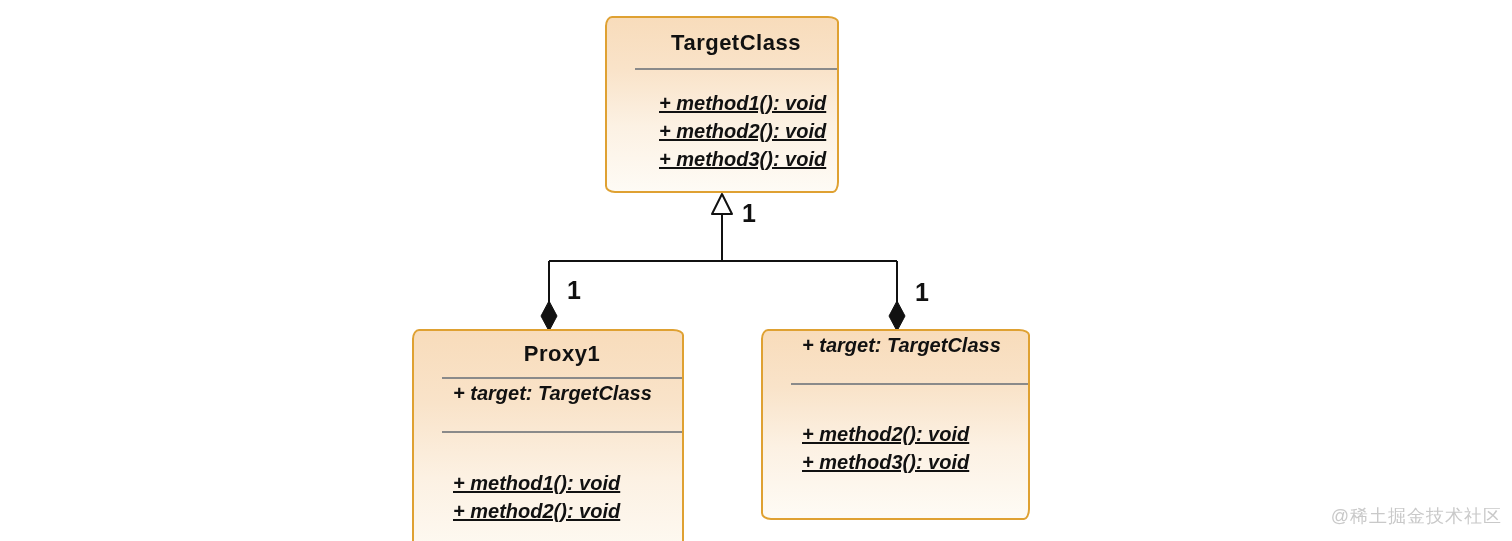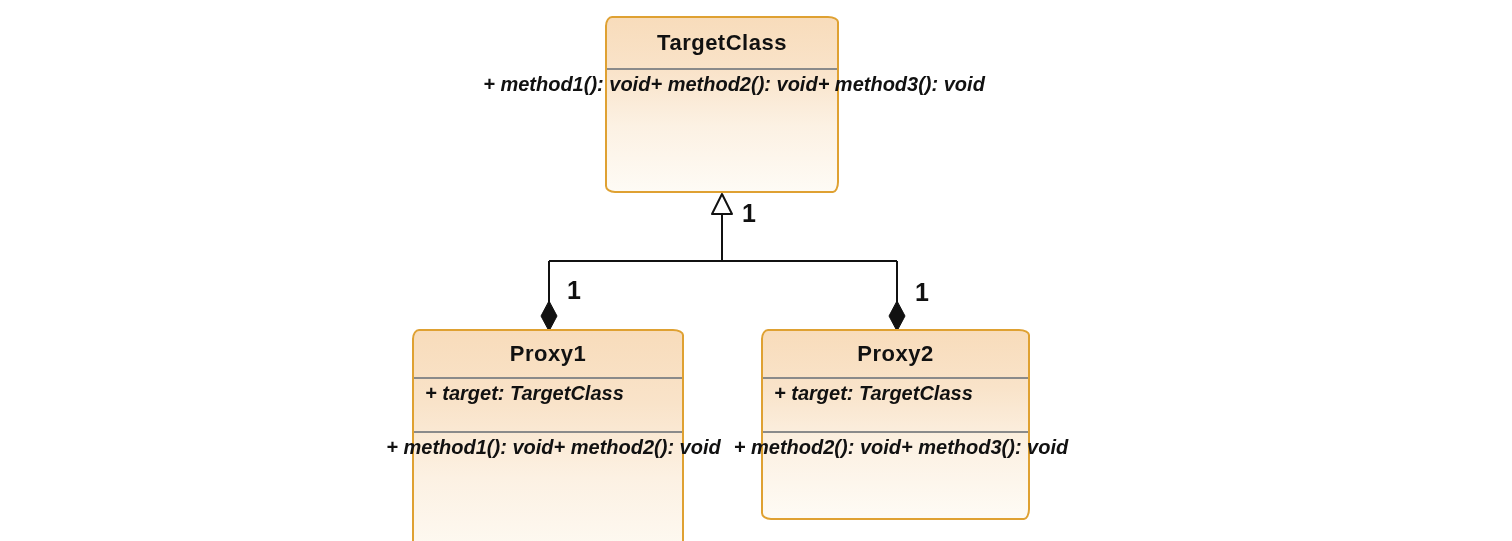--- a/index.html
+++ b/index.html
@@ -19,20 +19,21 @@
     pointer-events: none;
   }
   .uml-box {
     position: absolute;
     box-sizing: border-box;
     border: 2px solid #dfa132;
     background: linear-gradient(180deg, #f8dcbb 0%, #f9e3c9 30%, #fcf1e3 62%, #fefbf5 100%);
     border-radius: 7px 11px 6px 10px / 10px 6px 11px 7px;
     display: flex;
     flex-direction: column;
+    padding-left: 28px;
   }
   #box-target { left: 605px; top: 16px;  width: 234px; height: 177px; }
   #box-proxy1 { left: 412px; top: 329px; width: 272px; height: 242px; }
   #box-proxy2 { left: 761px; top: 329px; width: 269px; height: 191px; }
 
   .box-header {
     flex: 0 0 auto;
     display: flex;
     align-items: center;
     justify-content: center;
@@ -48,22 +49,23 @@
     flex: 0 0 auto;
     height: 52px;
     display: flex;
     align-items: flex-start;
     padding-left: 11px;
     border-bottom: 2px solid #8a8a8a;
   }
   .box-methods {
     flex: 1 1 auto;
     display: flex;
-    flex-direction: row;
+    flex-direction: column;
     justify-content: center;
+    text-decoration: underline;
   }
   #box-target .box-methods { padding-left: 24px; }
   #box-proxy1 .box-methods, #box-proxy2 .box-methods { padding-left: 11px; padding-bottom: 8px; }
 
   .member {
     font-style: italic;
     font-weight: 600;
     font-size: 20px;
     line-height: 28px;
     white-space: nowrap;
@@ -123,28 +125,28 @@
     <div class="box-attrs">
       <div class="member">+ target: TargetClass</div>
     </div>
     <div class="box-methods">
       <div class="member">+ method1(): void</div>
       <div class="member">+ method2(): void</div>
     </div>
   </div>
 
   <div class="uml-box" id="box-proxy2">
-    <div class="box-header">Proxy2</div>
     <div class="box-attrs">
       <div class="member">+ target: TargetClass</div>
     </div>
     <div class="box-methods">
       <div class="member">+ method2(): void</div>
       <div class="member">+ method3(): void</div>
     </div>
   </div>
 
   <div class="mult" id="mult-top">1</div>
   <div class="mult" id="mult-left">1</div>
   <div class="mult" id="mult-right">1</div>
 
+  <div class="watermark">@稀土掘金技术社区</div>
 
 </div>
 
 </body></html>

